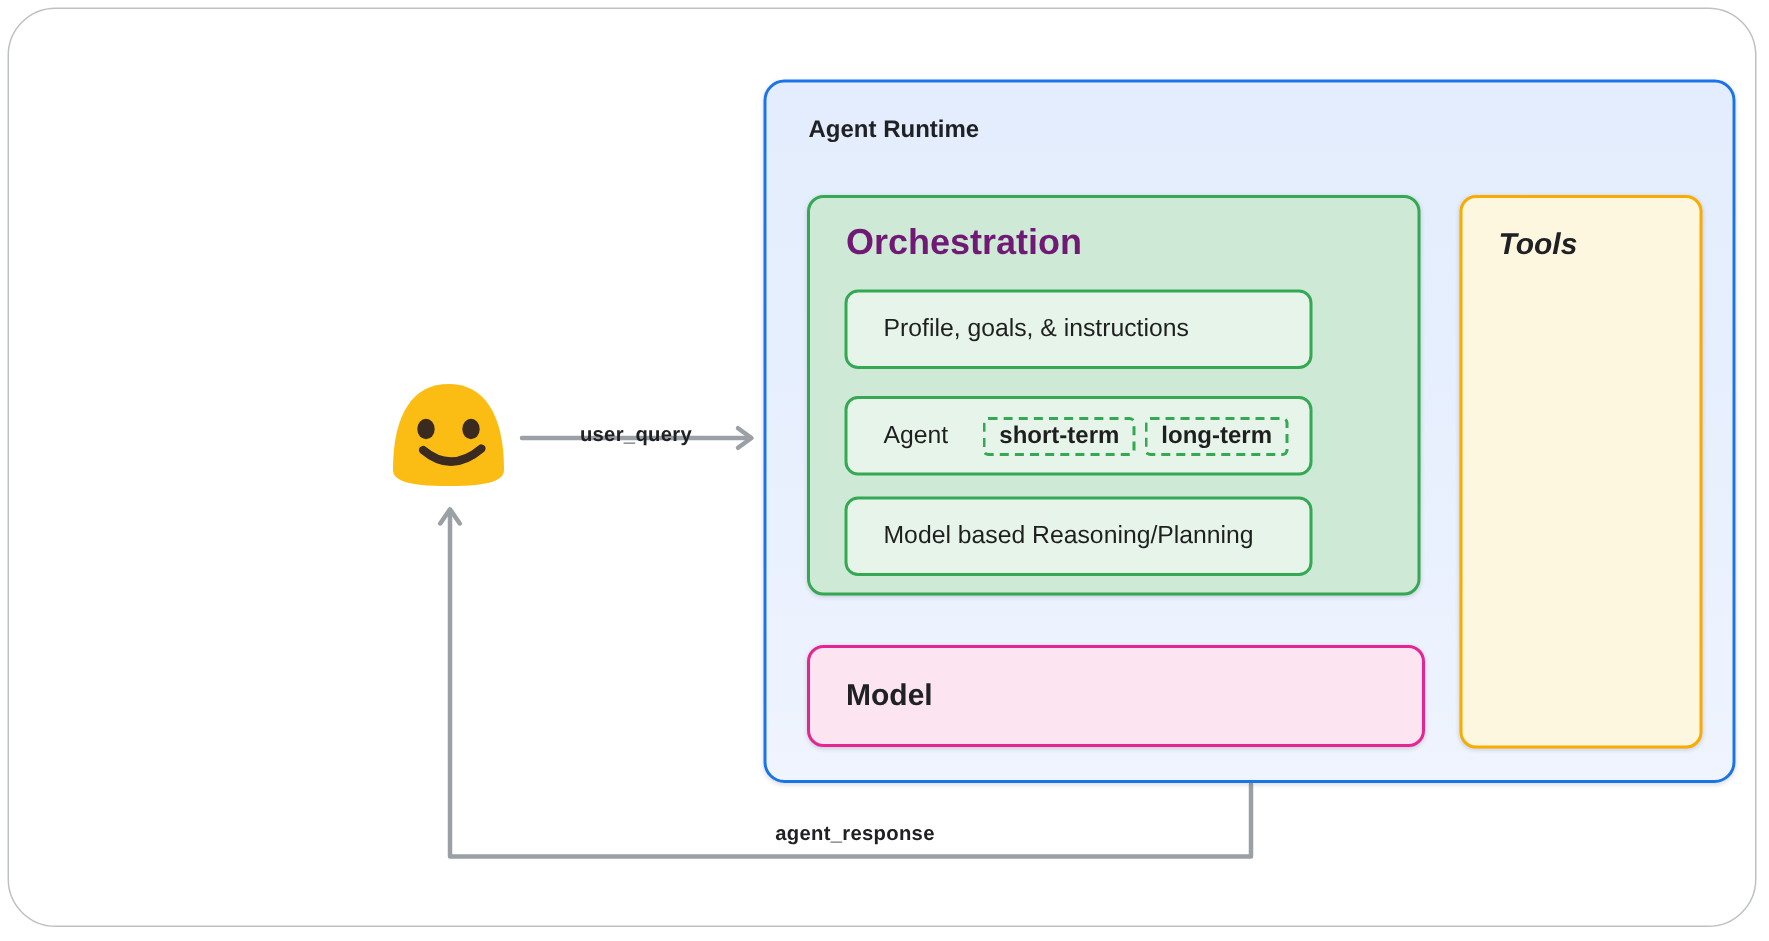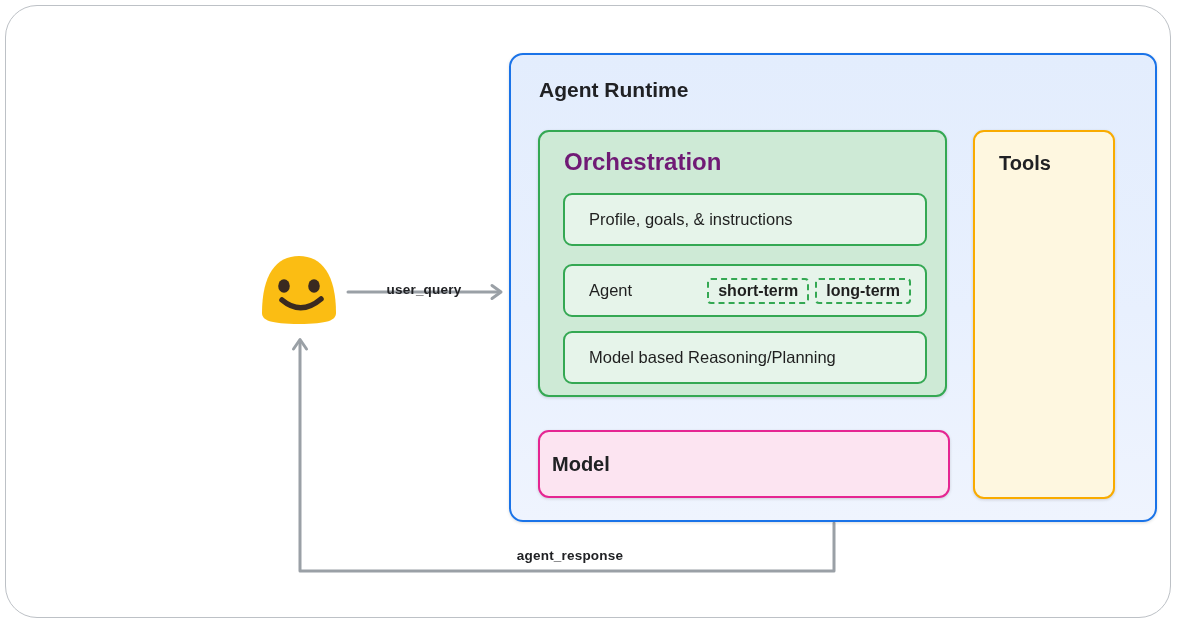--- a/index.html
+++ b/index.html
@@ -9,44 +9,44 @@
     border:1.5px solid #BDC1C6;border-radius:32px;background:#ffffff;box-sizing:border-box;}
   .arrow-layer{position:absolute;left:0;top:0;width:1179px;height:627px;pointer-events:none;}
   .flow-label{position:absolute;font-size:13.5px;font-weight:600;color:#202124;text-align:center;letter-spacing:.2px;}
   .lbl-user-query{left:354px;top:282px;width:140px;}
   .lbl-agent-response{left:490px;top:548px;width:160px;}
   .smiley{position:absolute;left:259px;top:254px;width:80px;height:72px;}
 
   .runtime{position:absolute;left:509px;top:53px;width:648px;height:469px;box-sizing:border-box;
     background:linear-gradient(180deg,#E3EDFD 0%,#E8F0FE 55%,#EFF4FE 100%);
     border:2.5px solid #1A73E8;border-radius:14px;box-shadow:0 1px 3px rgba(60,64,67,.18);}
-  .runtime-title{position:absolute;left:28px;top:23px;font-size:21px;font-weight:600;color:#202124;}
+  .runtime-title{position:absolute;left:28px;top:23px;font-size:16px;font-weight:600;color:#202124;}
 
   .orchestration{position:absolute;left:27px;top:75px;width:409px;height:267px;box-sizing:border-box;
     background:#CEEAD6;border:2px solid #34A853;border-radius:11px;box-shadow:0 1px 3px rgba(60,64,67,.2);}
   .orch-title{position:absolute;left:24px;top:16px;font-size:24px;font-weight:600;color:#701a75;}
-  .inner-box{position:absolute;left:23px;width:364px;height:53px;box-sizing:border-box;
+  .inner-box{position:absolute;left:23px;width:312px;height:53px;box-sizing:border-box;
     background:#E6F4EA;border:2px solid #34A853;border-radius:9px;
     display:flex;align-items:center;padding:0 14px 0 24px;}
   .inner-box .box-label{font-size:16.5px;font-weight:500;color:#1F1F1F;white-space:nowrap;}
   .box-profile{top:61px;}
   .box-memory{top:132px;}
   .box-reasoning{top:199px;}
   .chip-row{margin-left:auto;display:flex;gap:6px;}
   .chip{box-sizing:border-box;border:2px dashed #34A853;border-radius:4px;
     padding:2px 9px;font-size:16px;font-weight:700;color:#1F1F1F;white-space:nowrap;background:transparent;}
 
   .model{position:absolute;left:27px;top:375px;width:412px;height:68px;box-sizing:border-box;
     background:#FCE4F1;border:2.5px solid #E52592;border-radius:11px;box-shadow:0 1px 3px rgba(60,64,67,.2);
-    display:flex;align-items:center;padding-left:12px;}
+    display:flex;align-items:center;padding-left:24px;}
   .model .panel-title{font-size:20px;font-weight:600;color:#202124;}
 
-  .tools{position:absolute;left:462px;top:75px;width:142px;height:369px;box-sizing:border-box;
+  .tools{position:absolute;left:462px;top:75px;width:162px;height:369px;box-sizing:border-box;
     background:#FEF7E0;border:2.5px solid #F9AB00;border-radius:11px;box-shadow:0 1px 3px rgba(60,64,67,.2);
-    padding:20px 0 0 24px;}
+    padding:20px 0 0 24px;font-style:italic;}
   .tools .panel-title{font-size:20px;font-weight:600;color:#202124;}
 </style>
 </head>
 <body>
 
 <div class="canvas">
 
   <div class="outer-frame"></div>
 
   <svg class="arrow-layer" width="1179" height="627" viewBox="0 0 1179 627">

